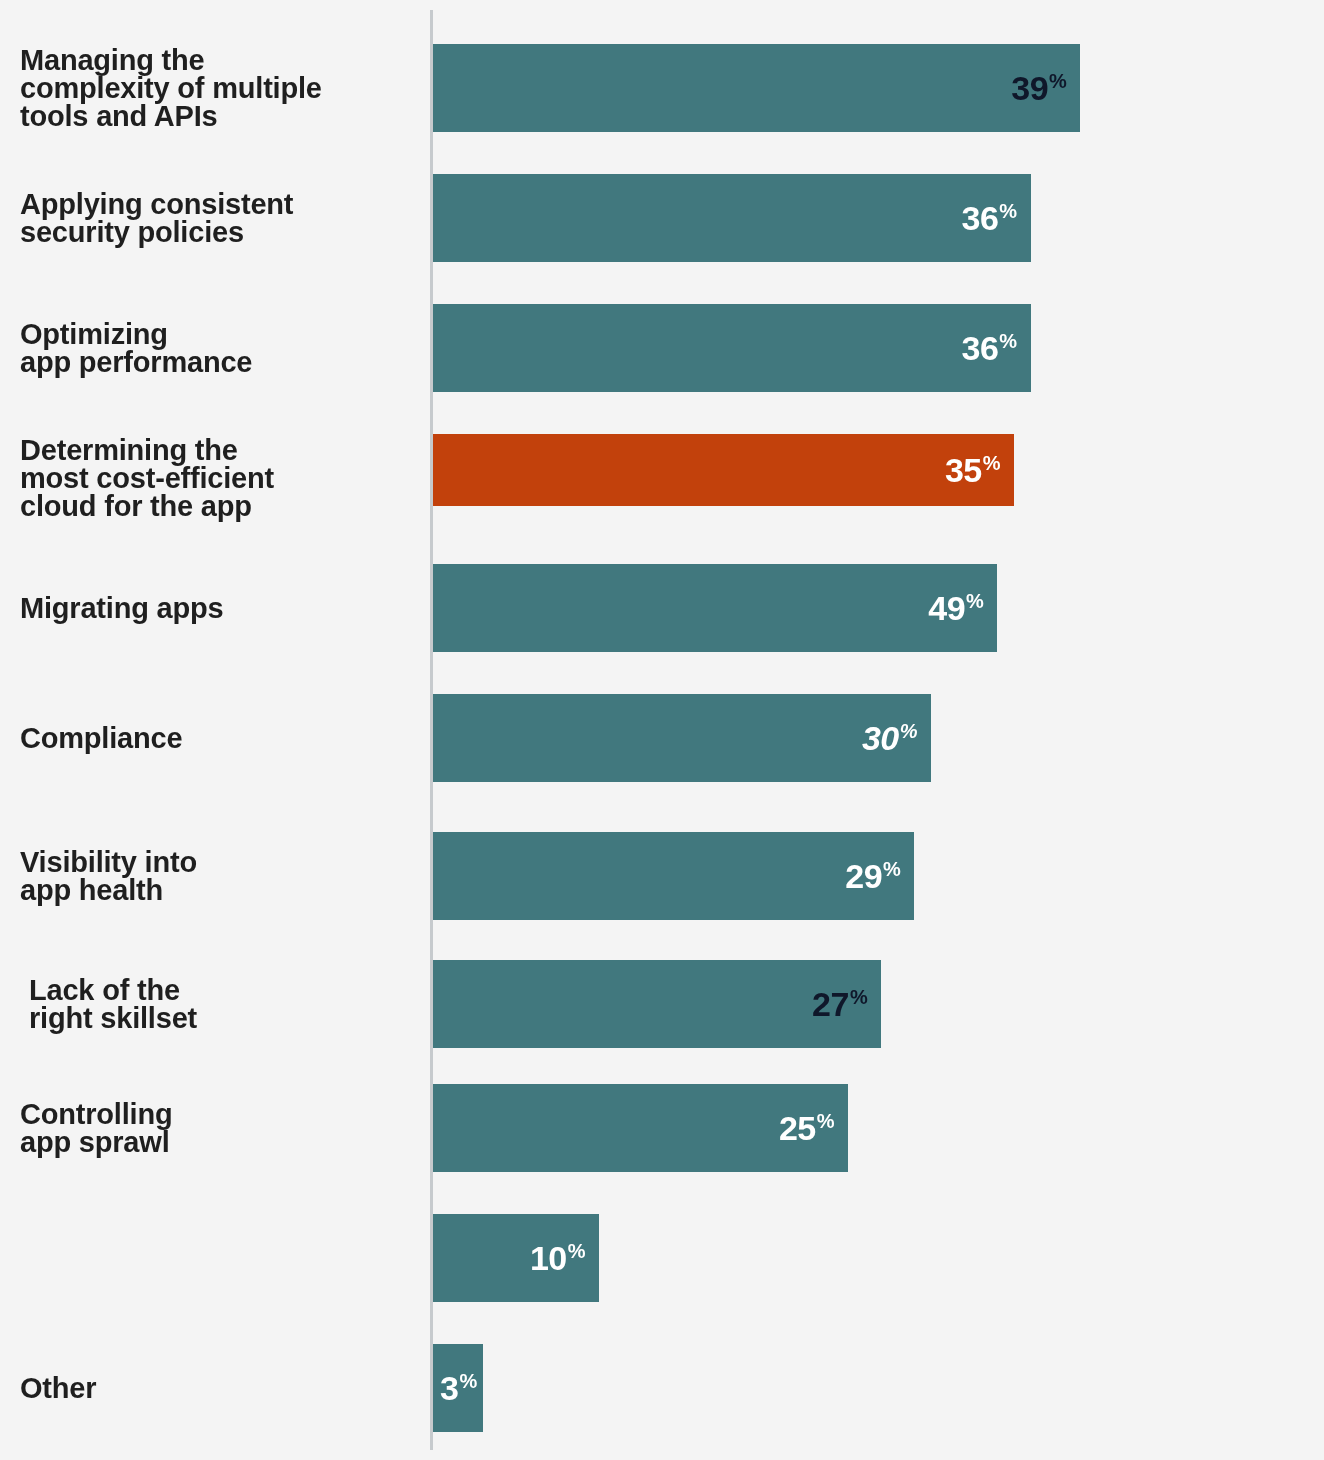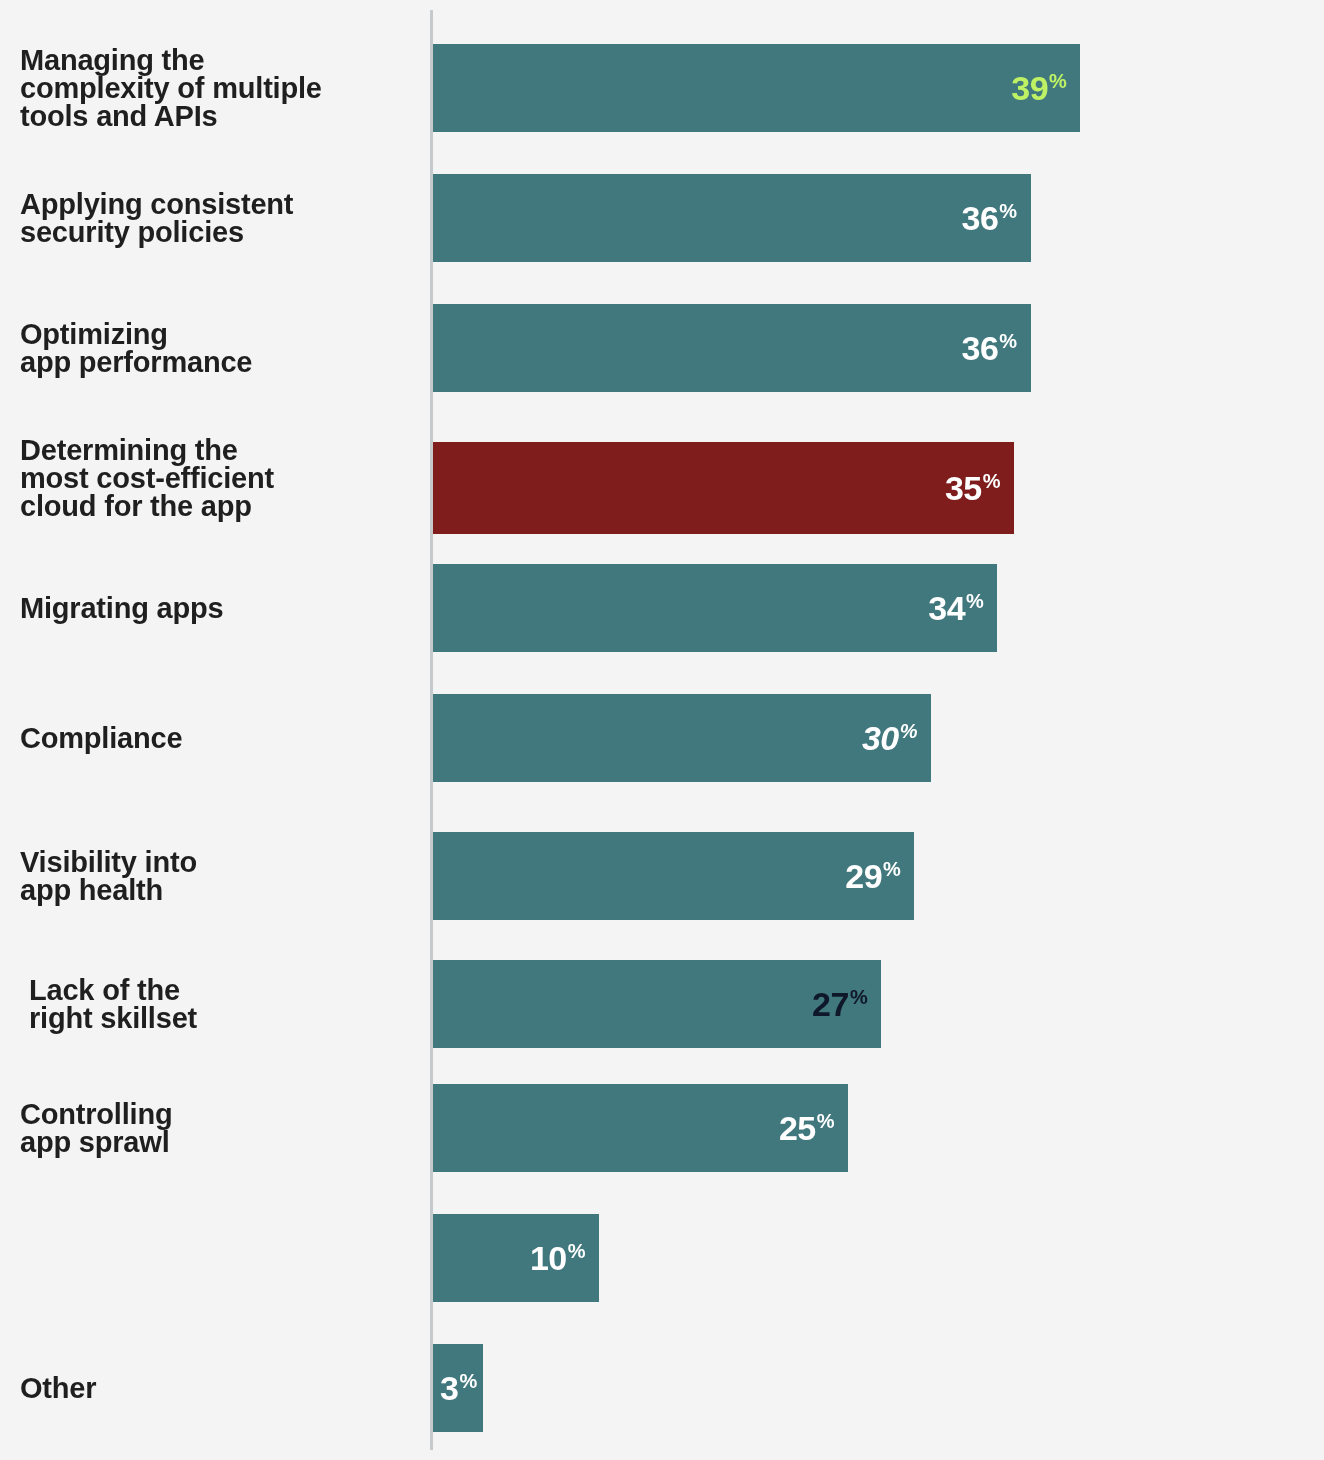--- a/index.html
+++ b/index.html
@@ -97,21 +97,21 @@
 <body>
 
 <div id="chart-root" style="background: rgb(244, 244, 244);">
   <div id="axis-line" style="left: 430px; background: rgb(198, 202, 205);"></div>
   <div id="plot-area">
       <div class="bar-row" style="top: 44px; height: 88px;">
         <div class="cat-label" style="color: rgb(31, 31, 31); top: 2px; height: 84px;">Managing the
 complexity of multiple
 tools and APIs</div>
         <div class="bar" style="left: 433px; top: 0px; width: 647.4px; height: 88px; background: rgb(65, 120, 126);">
-          <span class="bar-value" style="color: #bef264;">
+          <span class="bar-value" style="color: #0f172a;">
             <span class="num">39</span>
             <span class="pct">%</span>
           </span>
         </div>
       </div>
       <div class="bar-row" style="top: 174px; height: 88px;">
         <div class="cat-label" style="color: rgb(31, 31, 31); top: 16px; height: 56px;">Applying consistent
 security policies</div>
         <div class="bar" style="left: 433px; top: 0px; width: 597.6px; height: 88px; background: rgb(65, 120, 126);">
           <span class="bar-value" style="color: rgb(255, 255, 255);">
@@ -127,32 +127,32 @@
           <span class="bar-value" style="color: rgb(255, 255, 255);">
             <span class="num">36</span>
             <span class="pct">%</span>
           </span>
         </div>
       </div>
       <div class="bar-row" style="top: 434px; height: 88px;">
         <div class="cat-label" style="color: rgb(31, 31, 31); top: 2px; height: 84px;">Determining the
 most cost-efficient
 cloud for the app</div>
-        <div class="bar" style="left: 433px; top: 8px; width: 581px; height: 92px; background: #7f1d1d;">
+        <div class="bar" style="left: 433px; top: 0px; width: 581px; height: 72px; background: #c2410c;">
           <span class="bar-value" style="color: rgb(255, 255, 255);">
             <span class="num">35</span>
             <span class="pct">%</span>
           </span>
         </div>
       </div>
       <div class="bar-row" style="top: 564px; height: 88px;">
         <div class="cat-label" style="color: rgb(31, 31, 31); top: 30px; height: 28px;">Migrating apps</div>
         <div class="bar" style="left: 433px; top: 0px; width: 564.4px; height: 88px; background: rgb(65, 120, 126);">
           <span class="bar-value" style="color: rgb(255, 255, 255);">
-            <span class="num">34</span>
+            <span class="num">49</span>
             <span class="pct">%</span>
           </span>
         </div>
       </div>
       <div class="bar-row" style="top: 694px; height: 88px;">
         <div class="cat-label" style="color: rgb(31, 31, 31); top: 30px; height: 28px;">Compliance</div>
         <div class="bar" style="left: 433px; top: 0px; width: 498px; height: 88px; background: rgb(65, 120, 126); font-style: italic;">
           <span class="bar-value" style="color: rgb(255, 255, 255);">
             <span class="num">30</span>
             <span class="pct">%</span>

